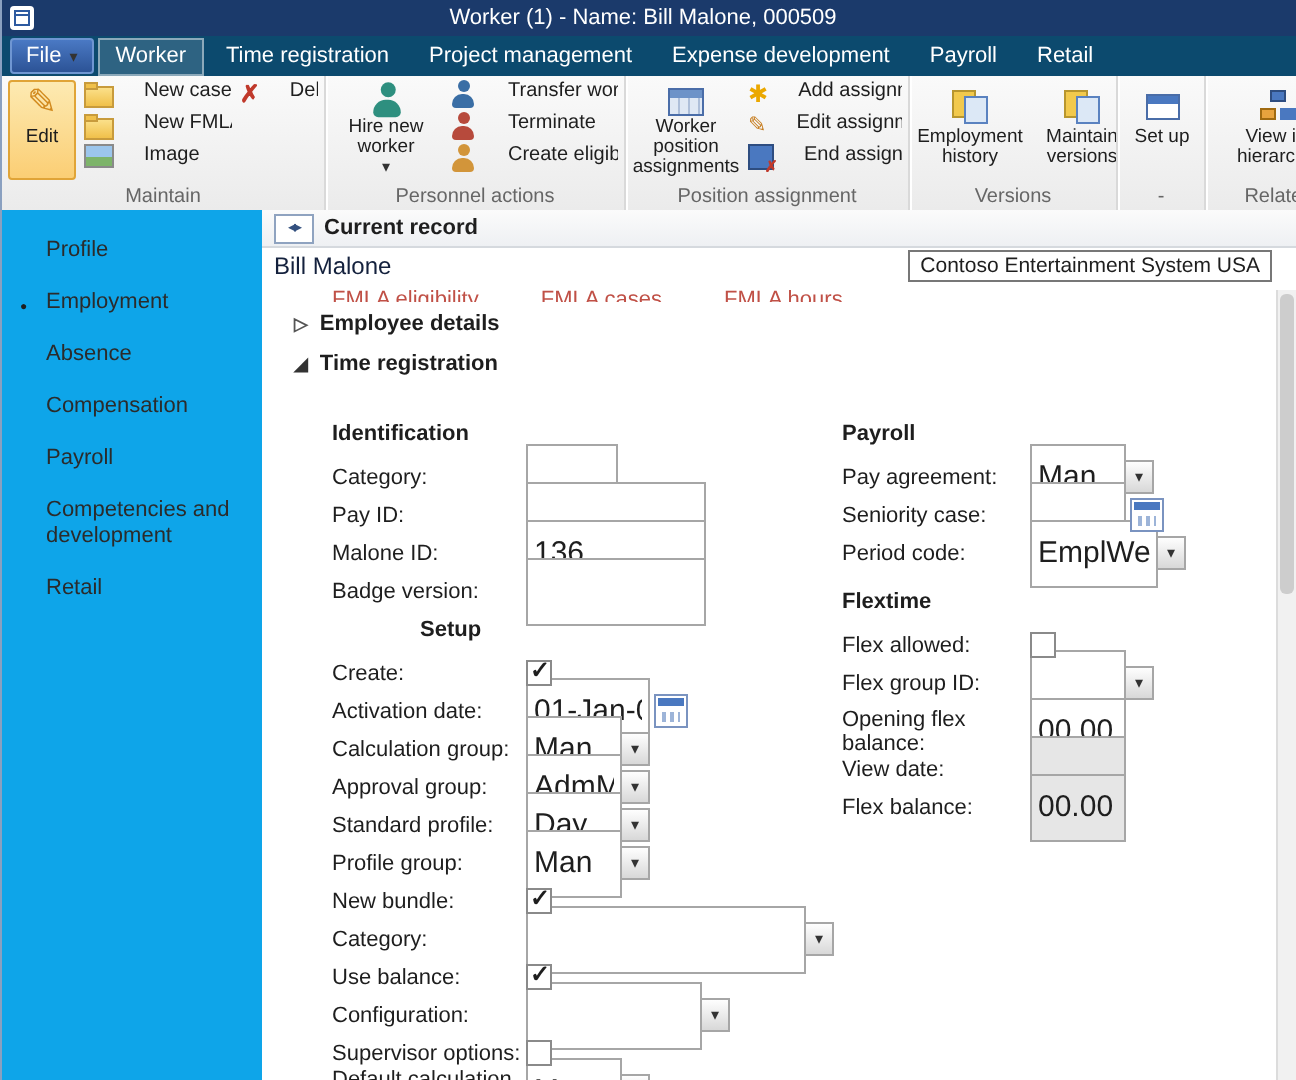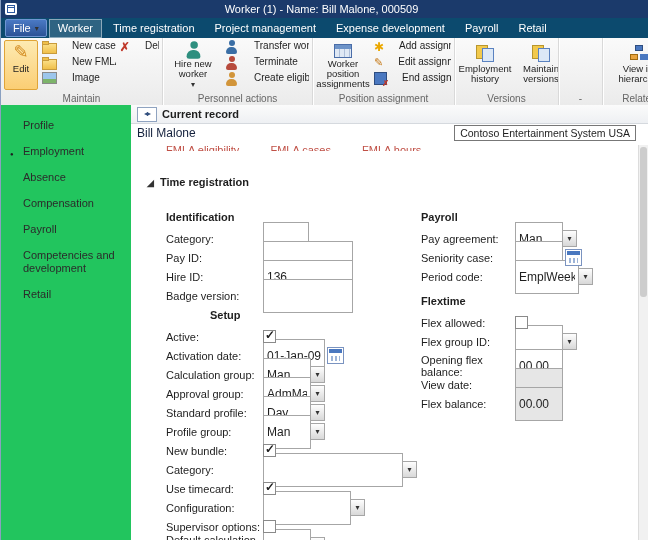--- a/index.html
+++ b/index.html
@@ -55,21 +55,21 @@
   .ic-docs::before{content:"";position:absolute;left:0;top:0;width:10px;height:12px;background:#f2c94c;border:1px solid #b8962e;}
   .ic-docs::after{content:"";position:absolute;left:6px;top:3px;width:10px;height:12px;background:#dce8f6;border:1px solid #5a82c0;}
   .ic-window-b{width:17px;height:13px;border:1px solid #4a6da8;box-sizing:border-box;background:linear-gradient(#4a78c0,#4a78c0) 0 0/100% 4px no-repeat,#fff;}
   .ic-org{position:relative;width:18px;height:16px;}
   .ic-org::before{content:"";position:absolute;left:6px;top:0;width:6px;height:4px;background:#4a78c0;border:1px solid #2e4d80;}
   .ic-org::after{content:"";position:absolute;left:1px;top:9px;width:6px;height:4px;background:#e8a33d;border:1px solid #a06a10;box-shadow:10px 0 0 #4a78c0;}
   .ic-endassign{width:11px;height:11px;background:#4a78c0;border:1px solid #2e4d80;position:relative;flex:0 0 auto;}
   .ic-endassign::after{content:"✗";position:absolute;right:-3px;bottom:-4px;font-size:8px;color:#c0392b;font-weight:bold;}
 
   
-  .sidebar{position:absolute;top:105px;left:0;width:130px;bottom:0;background:#22c55e;padding-top:10px;box-sizing:border-box;}
+  .sidebar{position:absolute;top:105px;left:0;width:130px;bottom:0;background:#0ea5e9;padding-top:10px;box-sizing:border-box;}
   .snav{position:relative;padding:4px 6px 4px 22px;font-size:11px;color:#2b2b2b;line-height:13px;margin-bottom:5px;cursor:default;}
   .snav.sel::before{content:"●";position:absolute;left:9px;top:7px;font-size:6px;color:#1e1e1e;}
 
   
   .main{position:absolute;top:105px;left:130px;right:0;bottom:0;background:#fff;}
   .recbar{position:absolute;top:0;left:0;right:0;height:18px;background:linear-gradient(#fbfbfb,#eef0f3);border-bottom:1px solid #d5d9de;display:flex;align-items:center;gap:5px;padding-left:6px;}
   .rec-ic{width:18px;height:13px;border:1px solid #8fa3c0;background:#fff;color:#33507f;font-size:8px;line-height:12px;text-align:center;flex:0 0 auto;}
   .rec-ic::after{content:"◂▸";letter-spacing:-1px;}
   .rec-label{font-size:11px;color:#1e1e1e;font-weight:bold;}
 
@@ -94,21 +94,21 @@
   .formarea{position:absolute;top:104px;left:0;right:10px;bottom:0;}
   .colL{position:absolute;left:35px;top:2px;width:256px;}
   .colR{position:absolute;left:290px;top:2px;width:248px;}
   .ghead{height:16px;font-weight:bold;font-size:11px;color:#1e1e1e;margin-bottom:2px;}
   .ghead.mt{margin-top:4px;margin-left:44px;}
   .ghead.mt8{margin-top:9px;}
   .frow{display:flex;align-items:center;height:19px;}
   .frow.gap{margin-bottom:5px;}
   .frow label{width:97px;flex:0 0 auto;font-size:11px;color:#1e1e1e;}
   .colR .frow label{width:94px;}
-  .tin{height:17px;box-sizing:border-box;border:1px solid #a6a6a6;font-family:"Liberation Sans",sans-serif;font-size:12px;padding:16px 3px;background:#fff;color:#1e1e1e;}
+  .tin{height:17px;box-sizing:border-box;border:1px solid #a6a6a6;font-family:"Liberation Sans",sans-serif;font-size:15px;padding:16px 3px;background:#fff;color:#1e1e1e;}
   .tin.ro{background:#e6e6e6;}
   .w46{width:46px;}.w48{width:48px;}.w62{width:62px;}.w64{width:64px;}.w88{width:88px;}.w90{width:90px;}.w140{width:140px;}
   .combo{display:inline-flex;align-items:center;}
   .cbtn{width:15px;height:17px;box-sizing:border-box;border:1px solid #a6a6a6;margin-left:-1px;background:linear-gradient(#fefefe,#d8d8d8);display:flex;align-items:center;justify-content:center;cursor:default;}
   .cbtn::after{content:"▾";font-size:8px;color:#333;}
   .dbtn{width:17px;height:17px;box-sizing:border-box;border:1px solid #7a93c0;margin-left:2px;background:#fff;position:relative;cursor:default;}
   .dbtn::before{content:"";position:absolute;left:1px;right:1px;top:1px;height:4px;background:#4a78c0;}
   .dbtn::after{content:"";position:absolute;left:3px;right:3px;top:8px;bottom:2px;background:repeating-linear-gradient(90deg,#9db4d8 0 2px,transparent 2px 4px);}
   .cb{width:13px;height:13px;box-sizing:border-box;border:1px solid #8a8a8a;background:#fff;display:inline-block;position:relative;cursor:default;}
   .cb[data-checked="true"]::after{content:"✓";position:absolute;left:1px;top:-3px;font-size:12px;color:#1e1e1e;font-weight:bold;}
@@ -246,20 +246,28 @@
           <span class="bicon">
               <span class="ic-docs"></span>
             </span>
           <span>Maintain versions</span>
         </div>
       </div>
       <div class="rg-label">Versions</div>
     </div>
 
     <div class="rgroup g-setup">
+      <div class="rg-body">
+        <div class="bigbtn" style="width:36px;">
+          <span class="bicon">
+              <span class="ic-window-b"></span>
+            </span>
+          <span>Set up</span>
+        </div>
+      </div>
       <div class="rg-label">-</div>
     </div>
 
     <div class="rgroup g-related">
       <div class="rg-body">
         <div class="bigbtn" style="width:62px;">
           <span class="bicon">
               <span class="ic-org"></span>
             </span>
           <span>View in hierarchy</span>
@@ -291,20 +299,24 @@
       <span class="pname">Bill Malone</span>
       <span class="company">Contoso Entertainment System USA</span>
     </div>
 
     <div class="clipped">
       <span>FMLA eligibility</span>
       <span>FMLA cases</span>
       <span>FMLA hours</span>
     </div>
 
+    <div class="sec sec-collapsed">
+      <span class="tri-c"></span>
+      <span>Employee details</span>
+    </div>
 
     <div class="sec sec-expanded">
       <span class="tri-e"></span>
       <span>Time registration</span>
     </div>
 
 
     <div class="formarea">
 
       <div class="colL">
@@ -312,32 +324,32 @@
 
         <div class="frow">
           <label>Category:</label>
           <input class="tin w46" value="" style="">
         </div>
         <div class="frow">
           <label>Pay ID:</label>
           <input class="tin w90" value="" style="">
         </div>
         <div class="frow">
-          <label>Hire ID:</label>
+          <label>Malone ID:</label>
           <input class="tin w90" value="136" style="">
         </div>
         <div class="frow">
           <label>Badge version:</label>
           <input class="tin w90" value="" style="">
         </div>
 
         <div class="ghead mt">Setup</div>
 
         <div class="frow">
-          <label>Active:</label>
+          <label>Create:</label>
           <span class="cb" data-checked="true"></span>
         </div>
         <div class="frow">
           <label>Activation date:</label>
           <input class="tin w62" value="01-Jan-09" style="">
           <span class="dbtn"></span>
         </div>
         <div class="frow">
           <label>Calculation group:</label>
           <span class="combo">
@@ -371,21 +383,21 @@
           <span class="cb" data-checked="true"></span>
         </div>
         <div class="frow">
           <label>Category:</label>
           <span class="combo">
             <input class="tin w140" value="" style="">
             <span class="cbtn"></span>
           </span>
         </div>
         <div class="frow">
-          <label>Use timecard:</label>
+          <label>Use balance:</label>
           <span class="cb" data-checked="true"></span>
         </div>
         <div class="frow">
           <label>Configuration:</label>
           <span class="combo">
             <input class="tin w88" value="" style="">
             <span class="cbtn"></span>
           </span>
         </div>
         <div class="frow">

